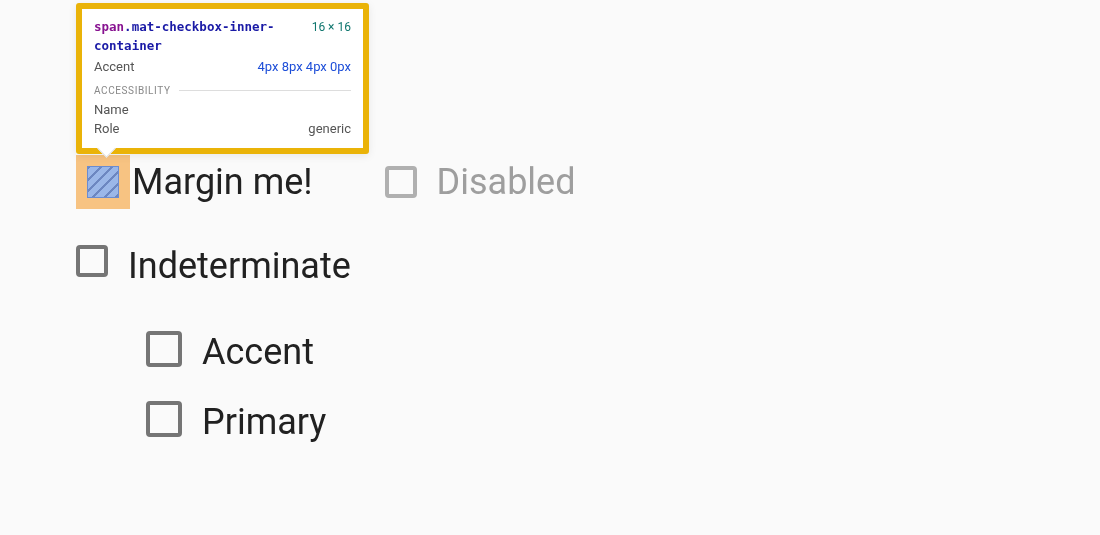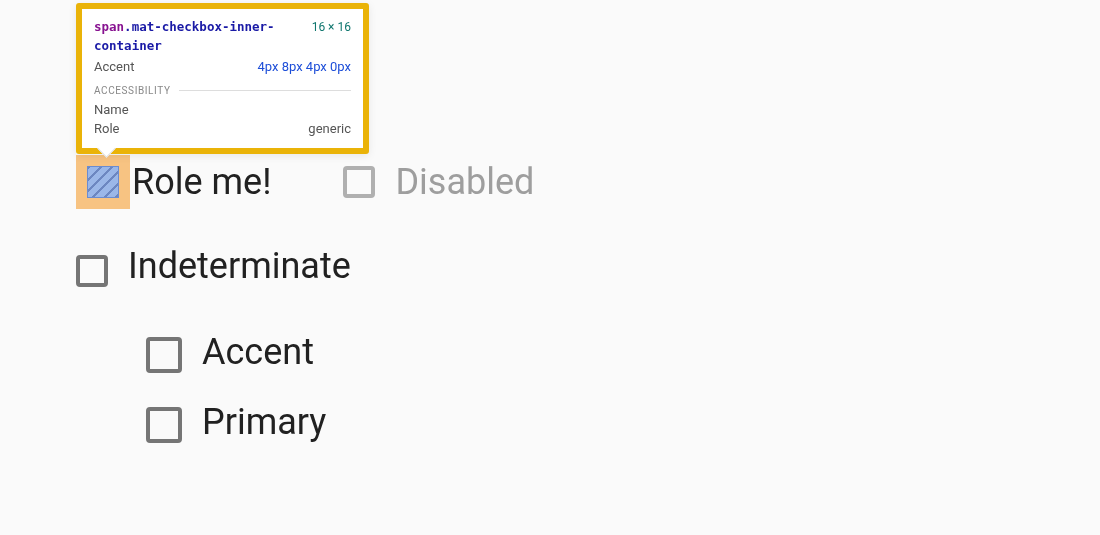--- a/index.html
+++ b/index.html
@@ -93,21 +93,21 @@
     }
 
     
     .checkbox-area {
       position: absolute;
       top: 155px;
       left: 76px;
     }
     .row {
       display: flex;
-      align-items: flex-end;
+      align-items: flex-start;
       margin-bottom: 44px;
     }
     .row:last-child { margin-bottom: 20px; }
     .checkbox-highlight {
       background: #f7c382;
       padding: 11px;
       display: inline-flex;
       align-items: center;
       justify-content: center;
       margin-right: 2px;
@@ -192,21 +192,21 @@
     <span>generic</span>
   </div>
 </div>
 
 <div class="checkbox-area">
   <div class="first-row">
     <div class="first-pair">
       <span class="checkbox-highlight">
         <span class="checkbox-hatched"></span>
       </span>
-      <span class="label">Role me!</span>
+      <span class="label">Margin me!</span>
     </div>
     <div class="second-pair">
       <span class="cb disabled"></span>
       <span class="label disabled">Disabled</span>
     </div>
   </div>
 
   <div class="row">
     <span class="cb"></span>
     <span class="label">Indeterminate</span>

